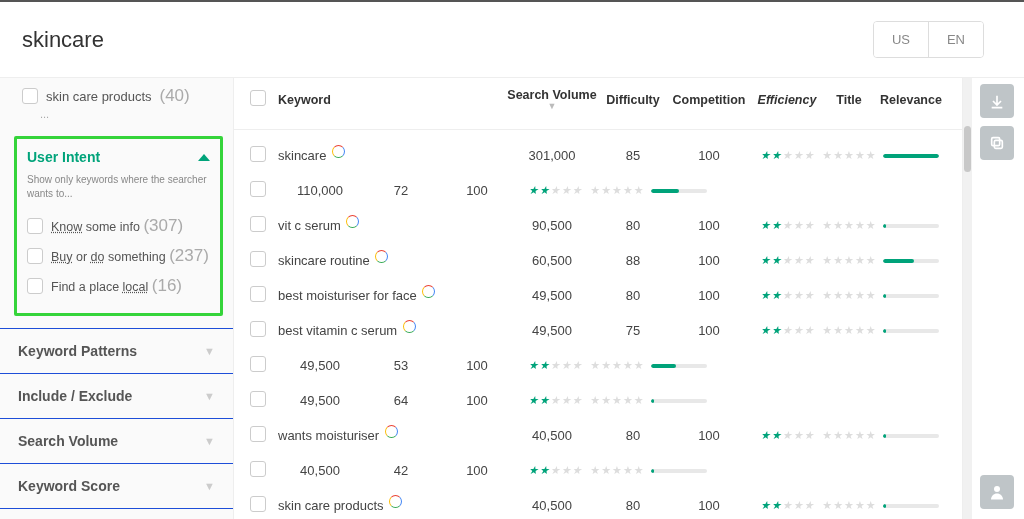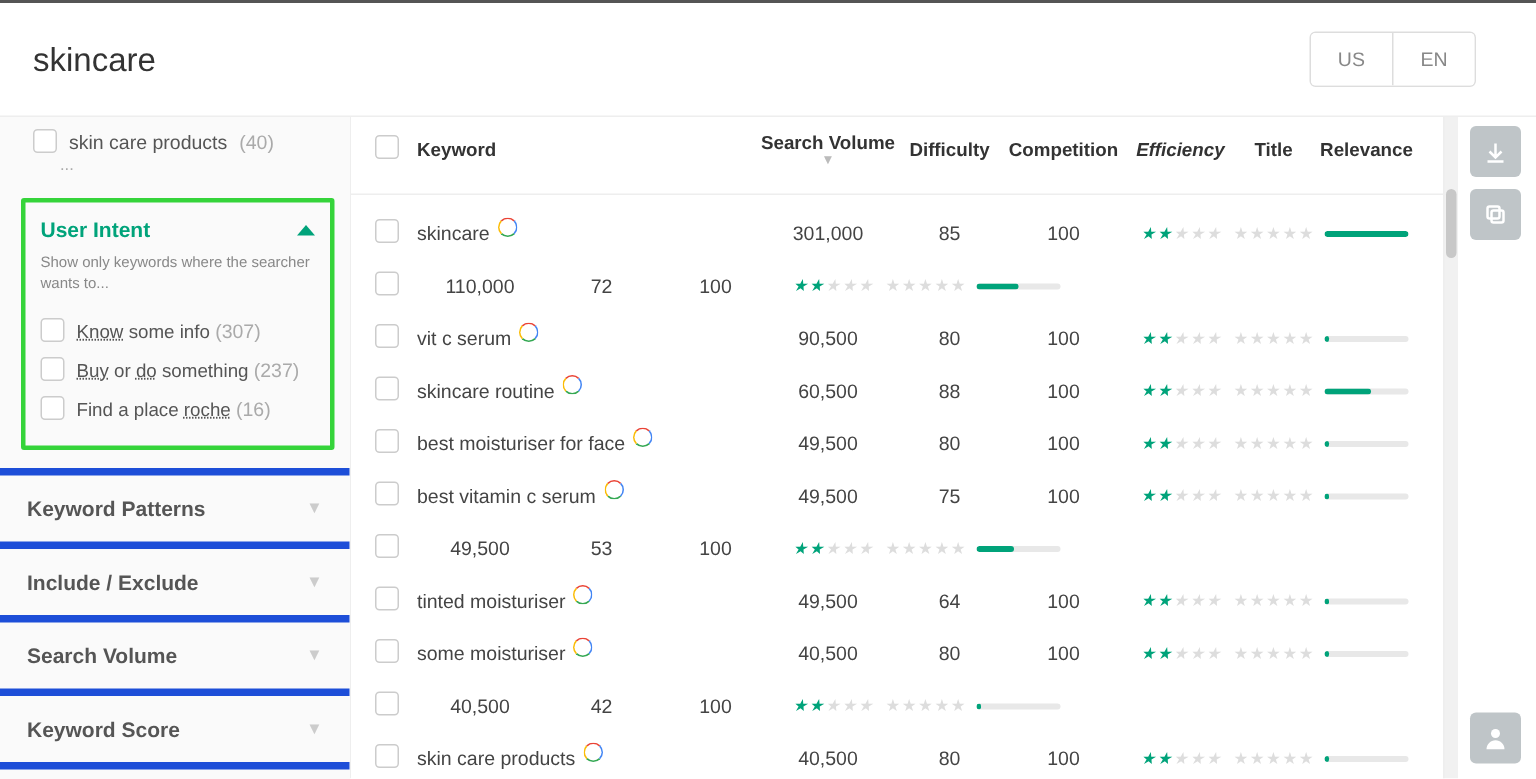--- a/index.html
+++ b/index.html
@@ -61,21 +61,21 @@
     overflow-y: auto;
     font-size: 13px;
     color: #555;
   }
   .skp-row {
     padding: 8px 16px 2px 22px;
     display: flex;
     align-items: center;
     gap: 8px;
   }
-  .small-count { color: #aaa; font-size: 13px; }
+  .small-count { color: #aaa; font-size: 17px; }
   .dots { padding: 0 40px 8px; color: #aaa; font-size: 11px; }
   .intent-box {
     margin: 8px 10px 12px 14px;
     border: 3px solid #35d43a;
     border-radius: 2px;
     padding: 10px 10px 12px 10px;
   }
   .intent-head {
     display: flex;
     justify-content: space-between;
@@ -86,28 +86,28 @@
     margin-bottom: 8px;
     text-align: center;
   }
   .intent-caret {
     width: 0; height: 0;
     border-left: 6px solid transparent;
     border-right: 6px solid transparent;
     border-bottom: 7px solid #00a37a;
   }
   .intent-desc { font-size: 10px; color: #888; line-height: 1.4; margin-bottom: 10px; }
-  .intent-opt { display: flex; align-items: flex-end; gap: 8px; padding: 5px 0; font-size: 12.5px; }
+  .intent-opt { display: flex; align-items: center; gap: 8px; padding: 5px 0; font-size: 12.5px; }
   .intent-opt .u { text-decoration: underline dotted; }
   .collapsed-section {
     display: flex;
     justify-content: space-between;
     align-items: center;
     padding: 14px 18px;
-    border-top: 5px solid #1d4ed8;
+    border-top: 1px solid #1d4ed8;
     font-size: 14px;
     font-weight: 700;
     color: #555;
     cursor: pointer;
   }
   .down-caret { color: #ccc; font-size: 11px; }
   .checkbox {
     width: 16px; height: 16px;
     border: 1.5px solid #ccc;
     border-radius: 3px;
@@ -227,21 +227,21 @@
           <div class="intent-opt">
             <span class="checkbox"></span>
             <span><span class="u">Know</span> some info <span class="small-count">(307)</span></span>
           </div>
           <div class="intent-opt">
             <span class="checkbox"></span>
             <span><span class="u">Buy</span> or <span class="u">do</span> something <span class="small-count">(237)</span></span>
           </div>
           <div class="intent-opt">
             <span class="checkbox"></span>
-            <span>Find a place <span class="u">roche</span> <span class="small-count">(16)</span></span>
+            <span>Find a place <span class="u">local</span> <span class="small-count">(16)</span></span>
           </div>
         </div>
     </div>
 
     <div id="collapsed-list">
         <div class="collapsed-section">
           <span>Keyword Patterns</span>
           <span class="down-caret">▼</span>
         </div>
         <div class="collapsed-section">
@@ -497,24 +497,20 @@
               </div>
             </div>
             <div class="col-rel">
               <div class="rel-bar">
                 <div class="rel-fill" style="width:45%"></div>
               </div>
             </div>
           </div>
           <div class="trow">
             <div class="col-check"><span class="checkbox"></span></div>
-            <div class="col-kw kw-cell">
-              <span>tinted moisturiser</span>
-              <span class="g-badge"></span>
-            </div>
             <div class="col-sv">49,500</div>
             <div class="col-diff">64</div>
             <div class="col-comp">100</div>
             <div class="col-eff">
               <div class="stars">
                 <span class="star fill">★</span>
                 <span class="star fill">★</span>
                 <span class="star">★</span>
                 <span class="star">★</span>
                 <span class="star">★</span>
@@ -531,21 +527,21 @@
             </div>
             <div class="col-rel">
               <div class="rel-bar">
                 <div class="rel-fill" style="width:5%"></div>
               </div>
             </div>
           </div>
           <div class="trow">
             <div class="col-check"><span class="checkbox"></span></div>
             <div class="col-kw kw-cell">
-              <span>some moisturiser</span>
+              <span>wants moisturiser</span>
               <span class="g-badge"></span>
             </div>
             <div class="col-sv">40,500</div>
             <div class="col-diff">80</div>
             <div class="col-comp">100</div>
             <div class="col-eff">
               <div class="stars">
                 <span class="star fill">★</span>
                 <span class="star fill">★</span>
                 <span class="star">★</span>

